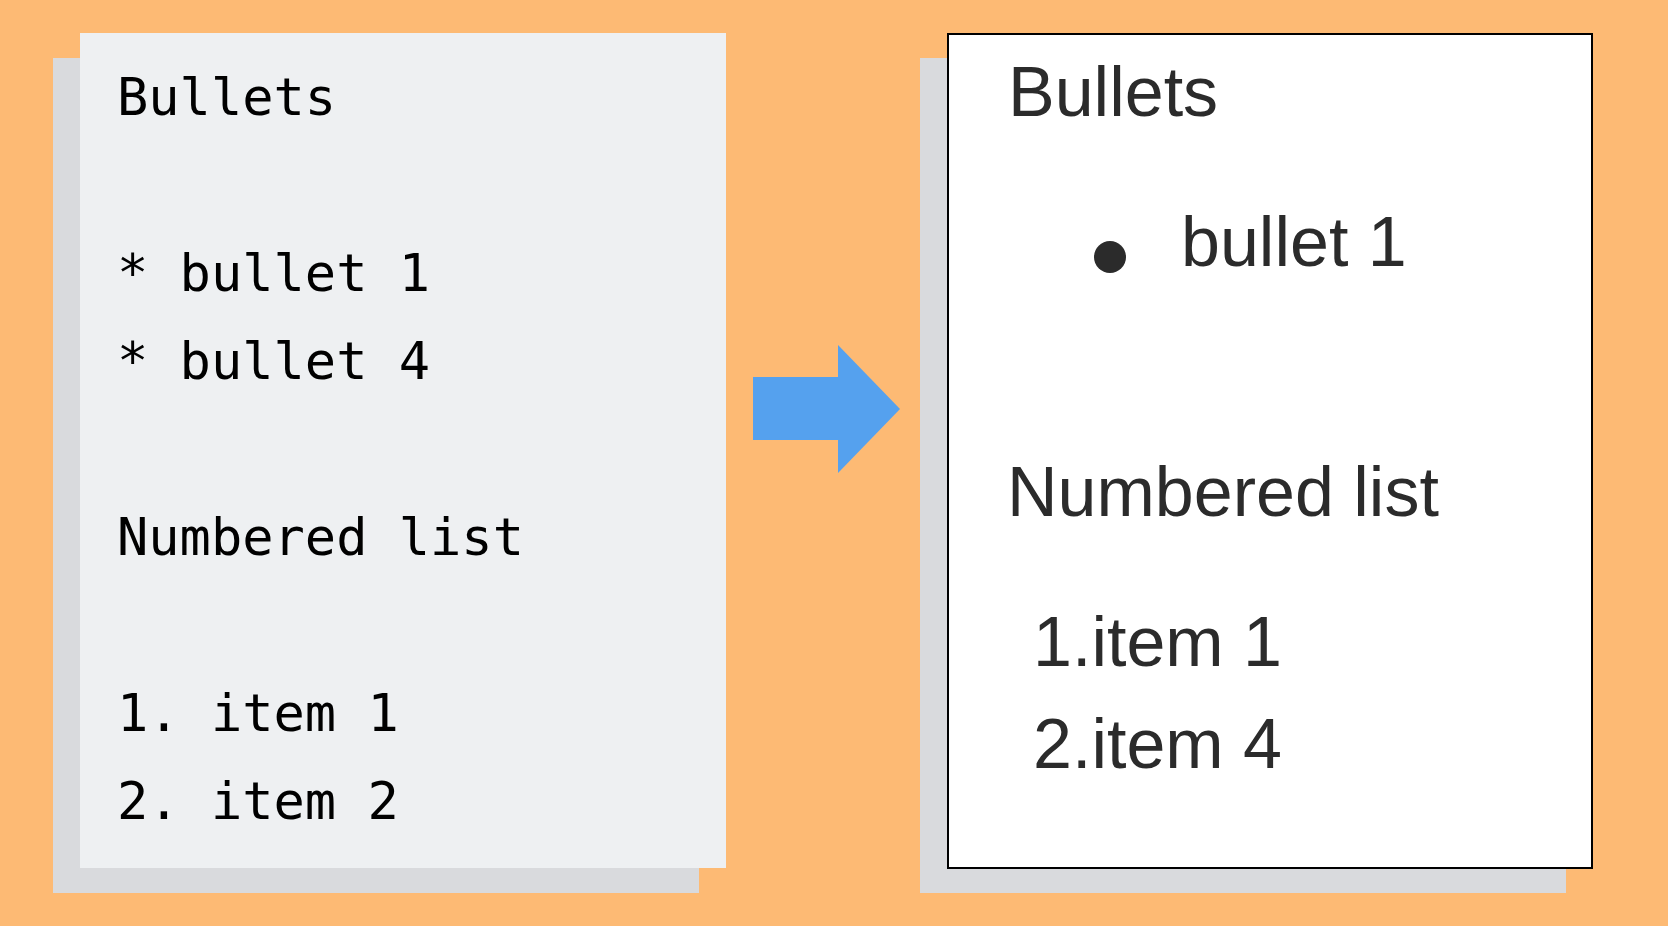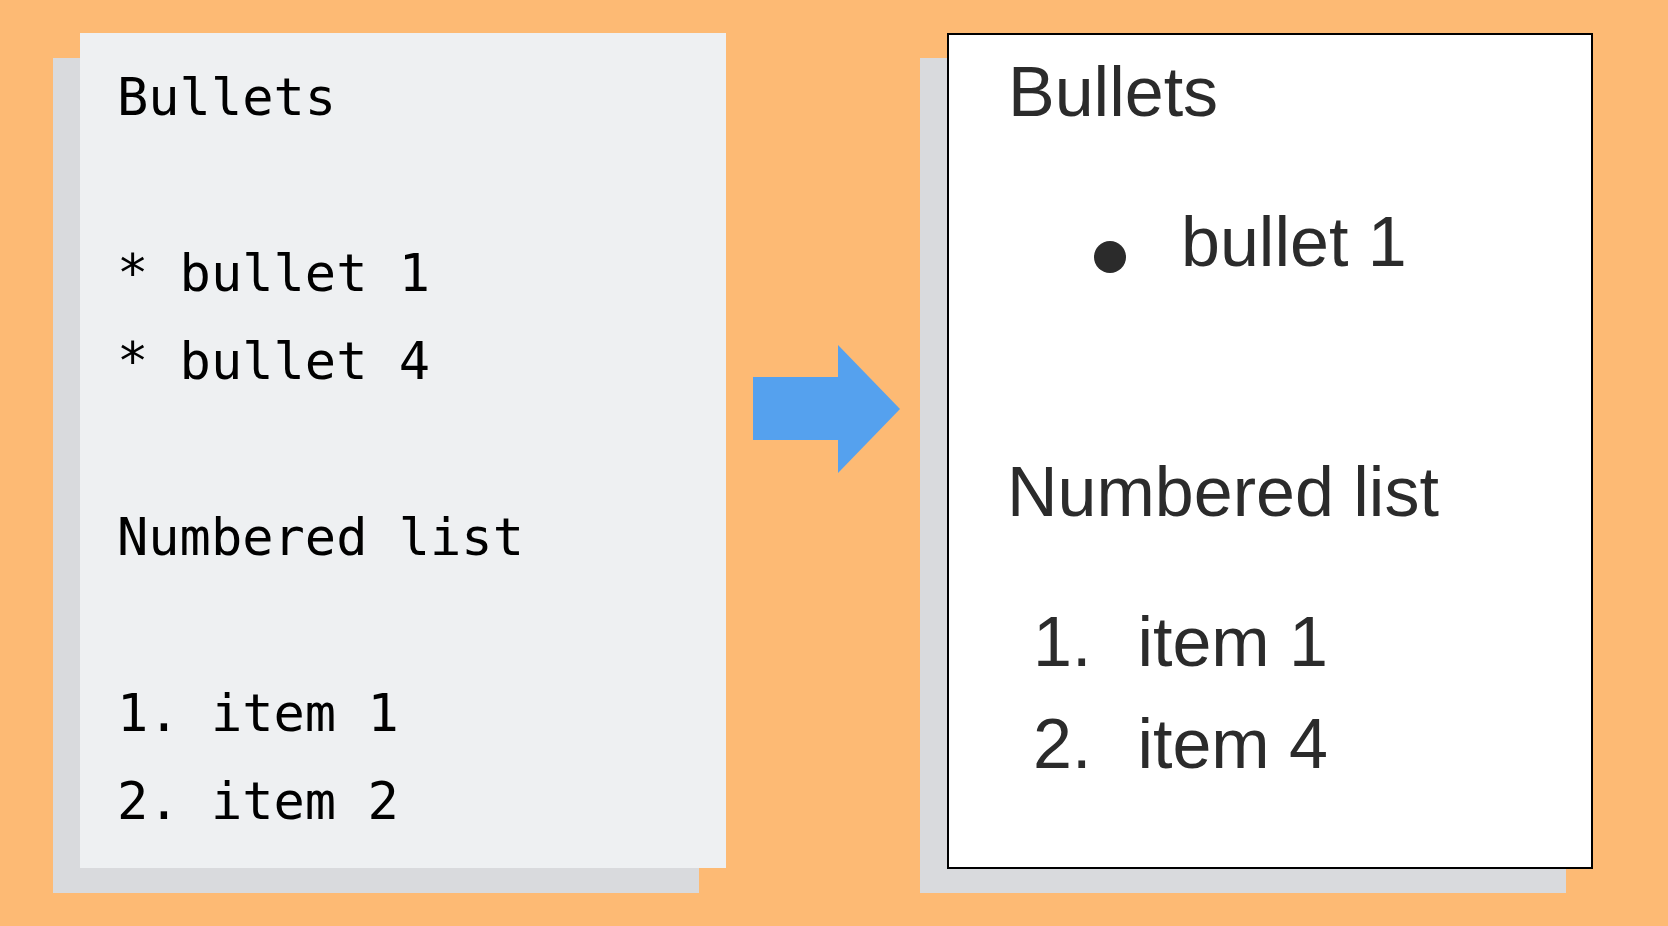--- a/index.html
+++ b/index.html
@@ -97,21 +97,21 @@
   .num-row {
     position: absolute;
     left: 0; width: 100%;
     height: 70px;
     display: flex;
     align-items: baseline;
   }
   .num-row-1 { top: 572px; }
   .num-row-2 { top: 674px; }
   .num-marker { margin-left: 84px; white-space: nowrap; }
-  .num-label  { margin-left: 46px; white-space: nowrap; }
+  .num-label  { white-space: nowrap; }
 </style>
 </head>
 <body>
 
 <div class="canvas">
 
   <div class="shadow shadow-left"></div>
   <div class="shadow shadow-right"></div>
 
   <div class="source-panel">

